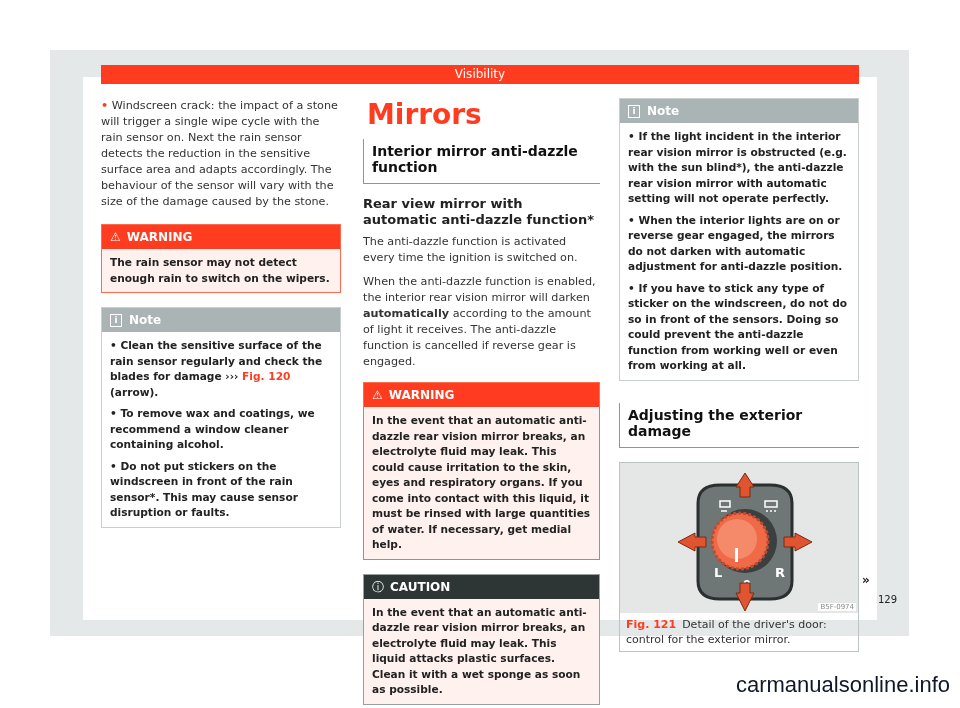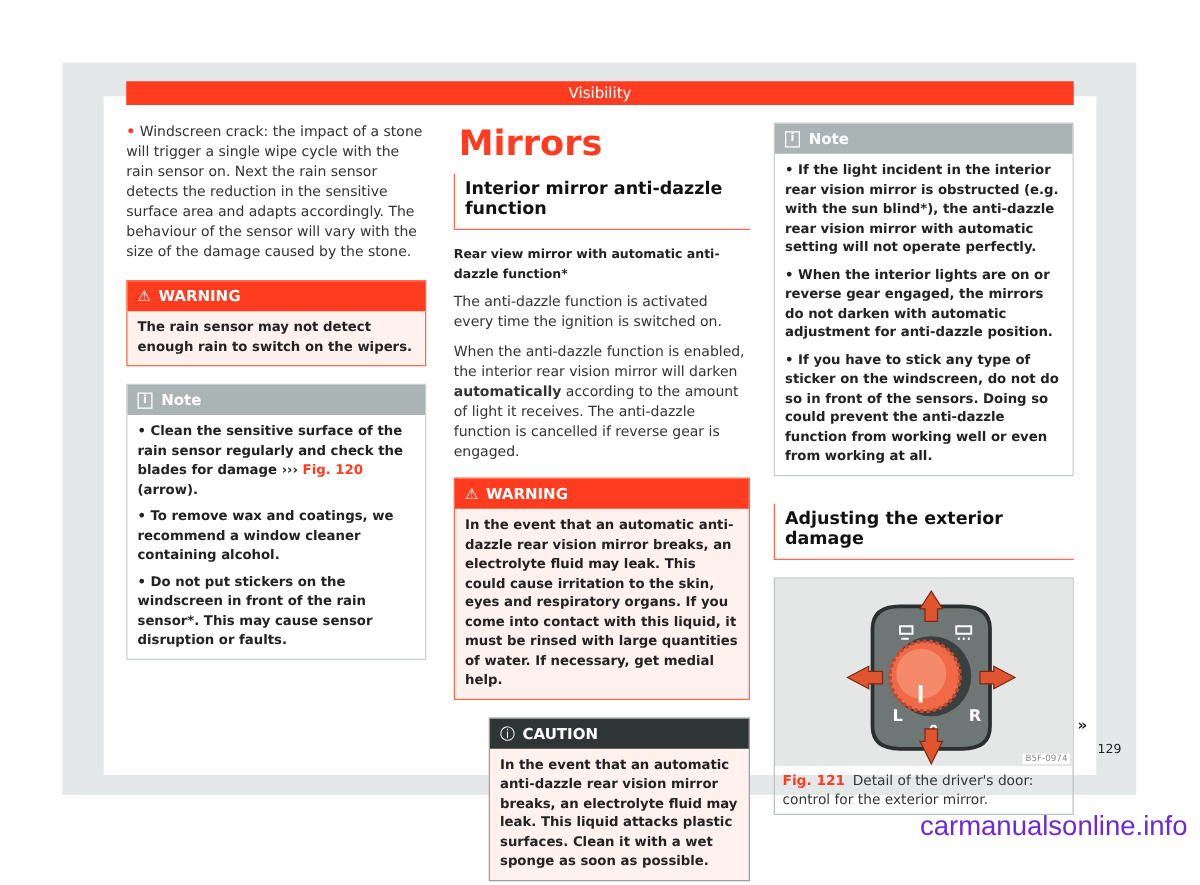--- a/index.html
+++ b/index.html
@@ -17,38 +17,38 @@
   .bullet-dot { color:#ff3c1f; font-weight:bold; }
   .box { border:1px solid; margin-bottom:14px; }
   .box .hd { font-size:12px; font-weight:bold; color:#fff; padding:3px 8px; height:18px; line-height:18px; }
   .box .bd { padding:6px 8px 6px 8px; font-size:10.6px; line-height:15.5px; font-weight:bold; color:#222; }
   .box .bd p { margin:0 0 6px 0; }
   .box .bd p:last-child { margin-bottom:0; }
   .warn { border-color:#ff6a4f; background:#fff1ee; }
   .warn .hd { background:#ff3c1f; }
   .note { border-color:#c9cfcf; background:#fff; }
   .note .hd { background:#aab4b4; }
-  .caut { border-color:#9aa0a0; background:#fff1ee;margin-left:28px; }
+  .caut { border-color:#9aa0a0; background:#fff1ee; }
   .caut .hd { background:#2e3535; }
   .ico { display:inline-block; margin-right:6px; font-weight:normal; }
   .ico-box { display:inline-block; width:10px; height:11px; border:1px solid #fff; font-size:9px; line-height:11px;
              text-align:center; margin-right:7px; vertical-align:middle; font-weight:bold; }
   .h-mirrors { font-size:28px; font-weight:bold; color:#ff3c1f; margin:0 0 8px 4px; }
   .h-sub { font-size:14px; font-weight:bold; color:#111; padding:4px 0 8px 8px; border-left:1px solid #ff6a4f;
            border-bottom:1px solid #ff6a4f; margin:0 0 12px 0; }
-  .h-minor { font-size:10px; font-weight:bold; color:#222; line-height:16px; margin:0 0 6px 0; }
+  .h-minor { font-size:13px; font-weight:bold; color:#222; line-height:16px; margin:0 0 6px 0; }
   .link { color:#ff3c1f; }
   .figure { border:1px solid #bcc3c3; width:238px; }
   .fig-img { width:238px; height:150px; background:#e5e7e7; position:relative; }
   .fig-code { position:absolute; right:2px; bottom:2px; font-size:7px; color:#888; background:#fff; padding:0 2px; }
   .caption { font-size:11px; line-height:15px; padding:4px 6px; color:#333; }
   .caption .fignum { color:#ff3c1f; font-weight:bold; margin-right:6px; }
   .cont-mark { position:absolute; left:862px; top:573px; font-size:12px; font-weight:bold; color:#222; }
   .pageno { position:absolute; left:878px; top:594px; font-size:10px; color:#222; }
-  .watermark { position:absolute; right:10px; top:648px; font-size:22px; color:#6d28d9;
+  .watermark { position:absolute; right:10px; top:672px; font-size:22px; color:#0f172a;
                font-family:"Liberation Sans", sans-serif;margin-left:19px; }
 </style>
 </head>
 <body>
 
 <div class="frame"></div>
 <div class="paper"></div>
 <div class="topbar">Visibility</div>
 
 <div class="col c1">

